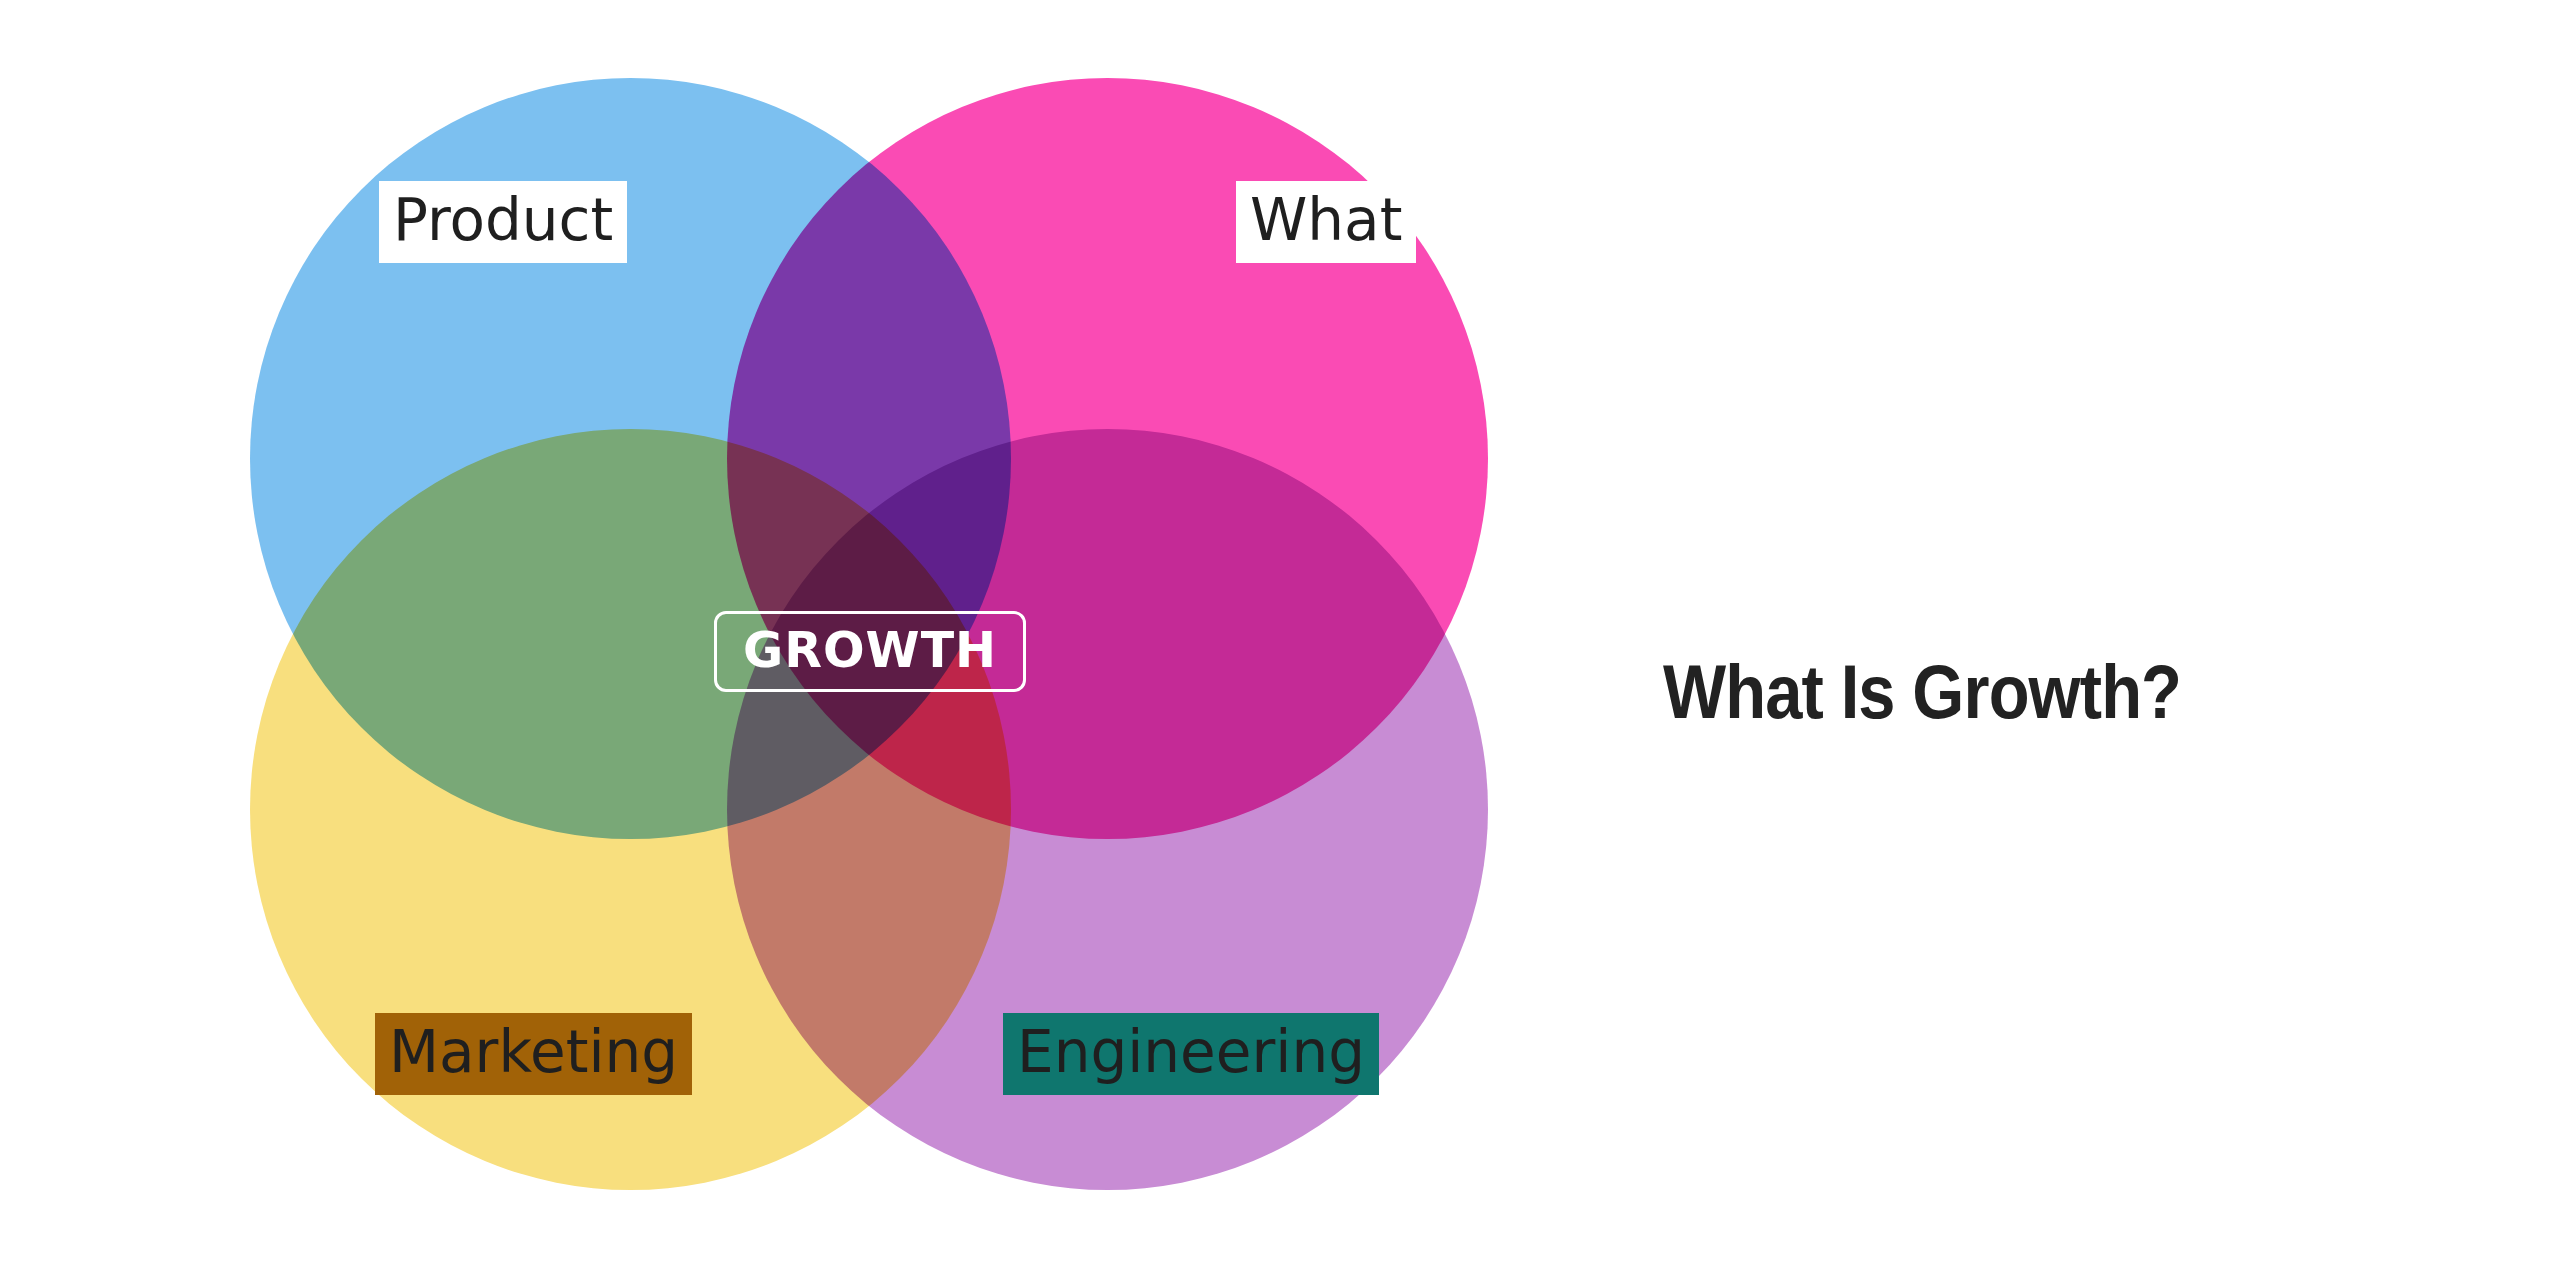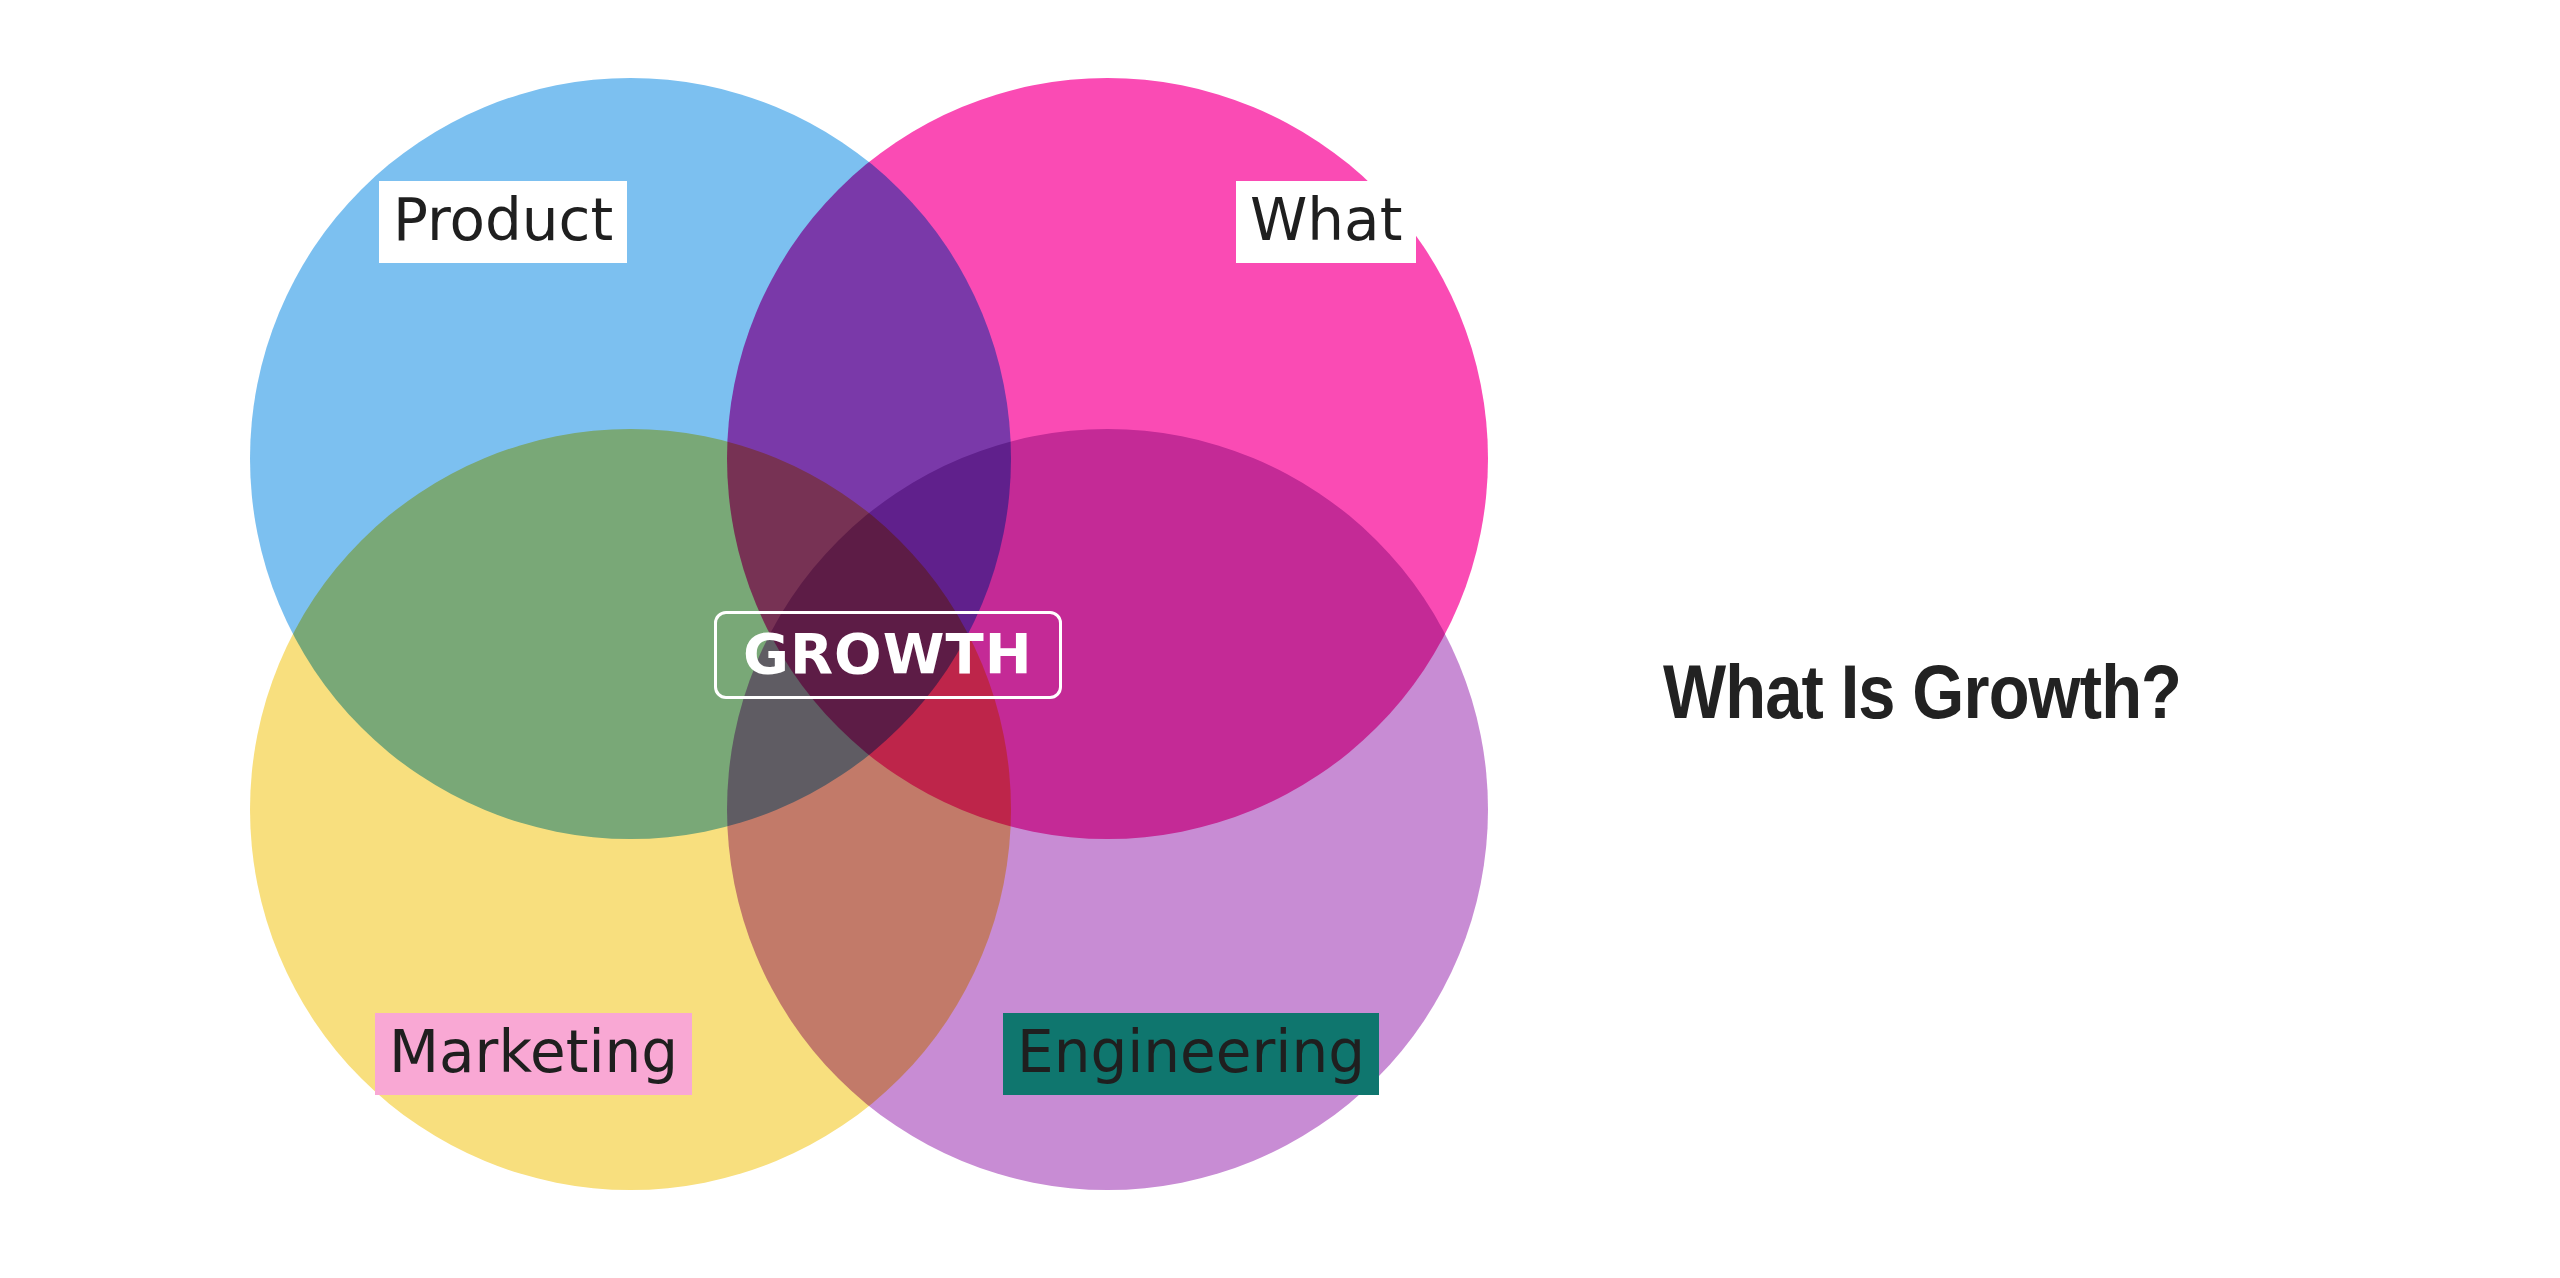--- a/index.html
+++ b/index.html
@@ -94,21 +94,21 @@
   #growth-badge {
     position: absolute;
     left: 464px;
     top: 533px;
     z-index: 30;
     border: 3px solid #FFFFFF;
     border-radius: 12px;
     padding: 12px 26px 14px 26px;
     color: #FFFFFF;
     font-family: "DejaVu Sans", "Liberation Sans", sans-serif;
-    font-size: 56px;
+    font-size: 49px;
     font-weight: 700;
     letter-spacing: 1px;
     line-height: 1.0;
     white-space: nowrap;
   }
 
   
   #page-title {
     position: absolute;
     left: 1663px;
@@ -137,21 +137,21 @@
     <div class="venn-circle" id="circle-data" style="background-color: rgb(250, 75, 180);"></div>
 
     <div class="venn-circle" id="circle-marketing" style="background-color: rgb(248, 223, 126);"></div>
 
     <div class="venn-circle" id="circle-engineering" style="background-color: rgb(200, 140, 212);"></div>
 
     <div class="venn-label" id="label-product" style="background-color: rgb(255, 255, 255); color: rgb(31, 31, 31);">Product</div>
 
     <div class="venn-label" id="label-data" style="background-color: rgb(255, 255, 255); color: rgb(31, 31, 31);">What</div>
 
-    <div class="venn-label" id="label-marketing" style="background-color: #f9a8d4; color: rgb(31, 31, 31);">Marketing</div>
+    <div class="venn-label" id="label-marketing" style="background-color: #a16207; color: rgb(31, 31, 31);">Marketing</div>
 
     <div class="venn-label" id="label-engineering" style="background-color: #0f766e; color: rgb(31, 31, 31);">Engineering</div>
 
     <div id="growth-badge" style="color: rgb(255, 255, 255); border-color: rgb(255, 255, 255);">GROWTH</div>
 
   </div>
 
   <h1 id="page-title" style="color: rgb(34, 34, 34);">What Is Growth?</h1>
 
 </div>

